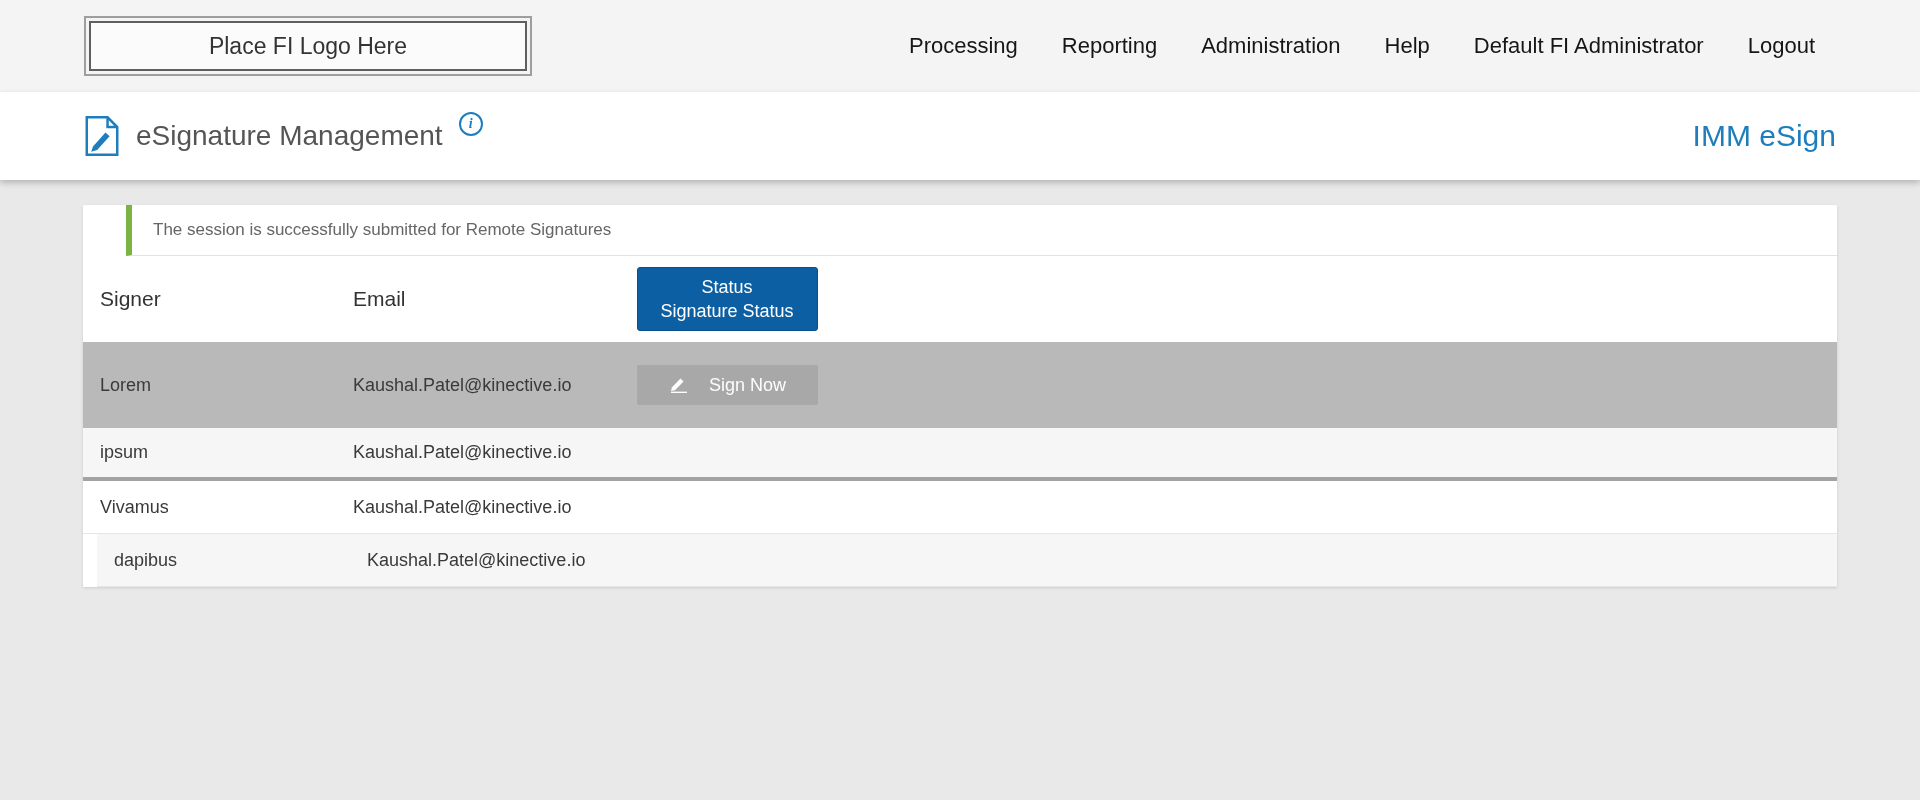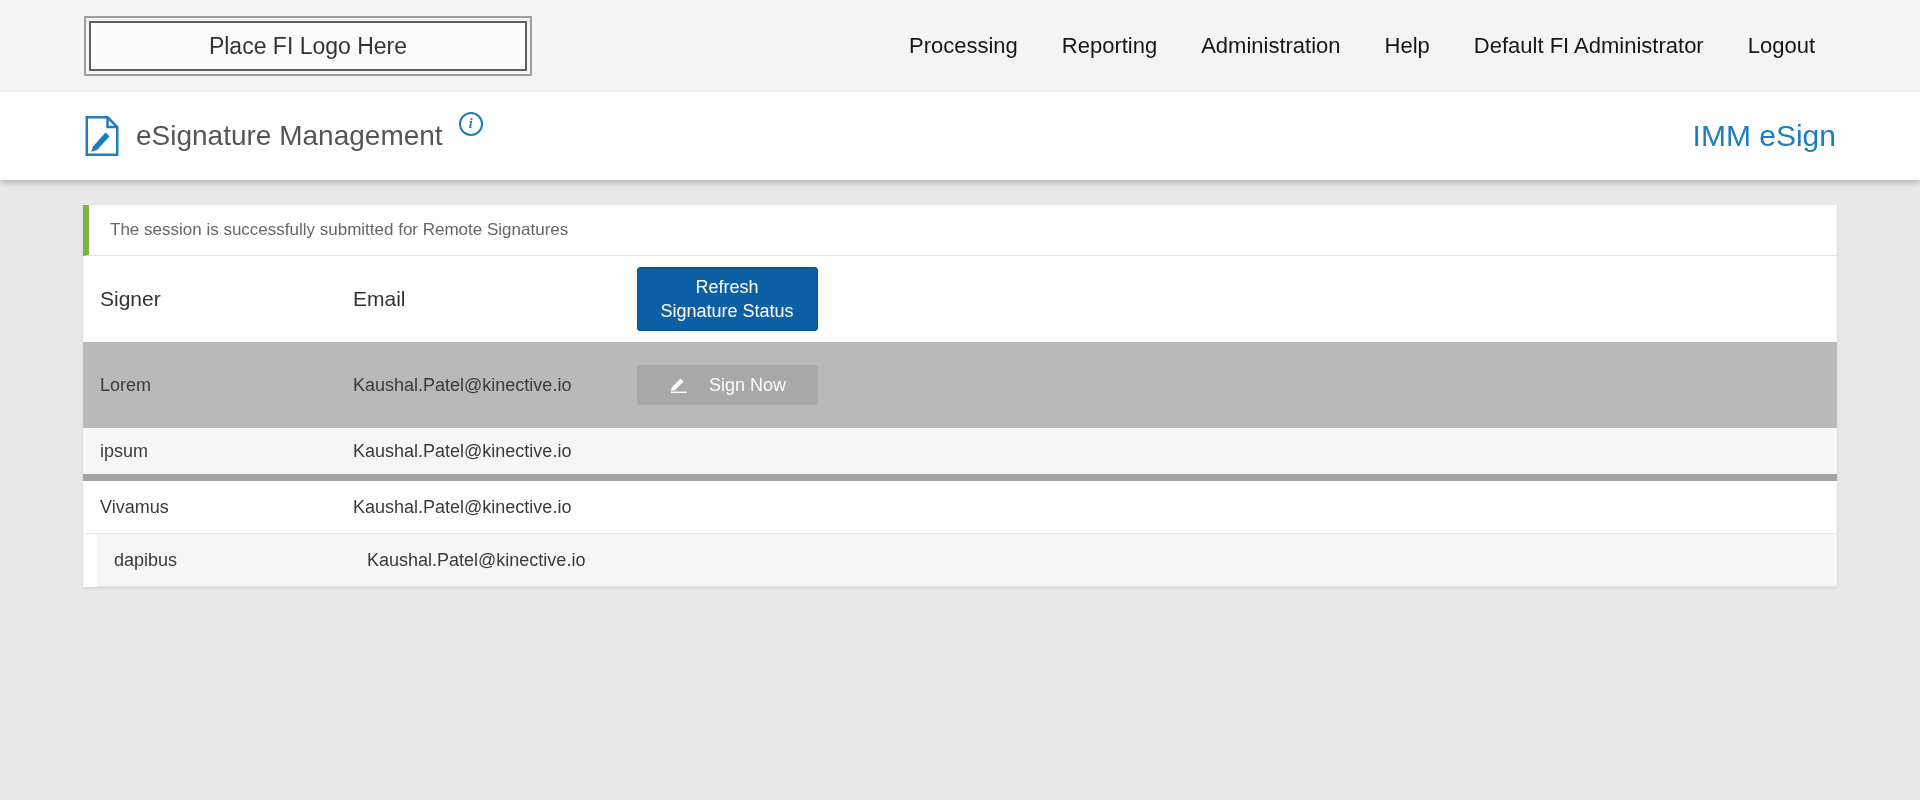--- a/index.html
+++ b/index.html
@@ -85,20 +85,21 @@
   .alert {
     height: 51px;
     border-left: 6px solid #7db343;
     border-bottom: 1px solid #e3e3e3;
     display: flex;
     align-items: center;
     padding-left: 21px;
     font-size: 17px;
     color: #666;
     background: #fff;
+    margin-left: 43px;
   }
 
   .trow {
     display: grid;
     grid-template-columns: 270px 250px 248px 1fr;
     align-items: center;
   }
   .thead { height: 86px; background: #fff; }
   .th { font-size: 21px; color: #333; }
   .c-signer { padding-left: 17px; }
@@ -119,21 +120,21 @@
     font-family: inherit;
     display: flex;
     flex-direction: column;
     align-items: center;
     justify-content: center;
   }
 
   .row { font-size: 18px; color: #3a3a3a; }
   .r0 { height: 86px; background: #b9b9b9; }
   .r1, .r2, .r3 { height: 53px; }
-  .r1 { background: #f6f6f6; border-bottom: 7px solid #a3a3a3; }
+  .r1 { background: #f6f6f6; border-bottom: 4px solid #a3a3a3; }
   .r2 { background: #ffffff; border-bottom: 1px solid #e6e6e6; }
   .r3 { background: #f6f6f6; border-bottom: 1px solid #e6e6e6; margin-left: 14px; }
 
   .btn-sign {
     justify-self: center;
     width: 181px;
     height: 40px;
     background: #a8a8a8;
     color: #fdfdfd;
     border: none;
@@ -200,21 +201,21 @@
 
     <div class="alert">
       <span>The session is successfully submitted for Remote Signatures</span>
     </div>
 
     <div class="trow thead">
       <div class="cell c-signer th">Signer</div>
       <div class="cell th">Email</div>
       <div class="cell">
         <button class="btn-refresh">
-          <span>Refresh</span>
+          <span>Status</span>
           <span>Signature Status</span>
         </button>
       </div>
     </div>
 
     <div class="trow row r0">
       <div class="cell c-signer">Lorem</div>
       <div class="cell">Kaushal.Patel@kinective.io</div>
       <div class="cell">
         <button class="btn-sign">

